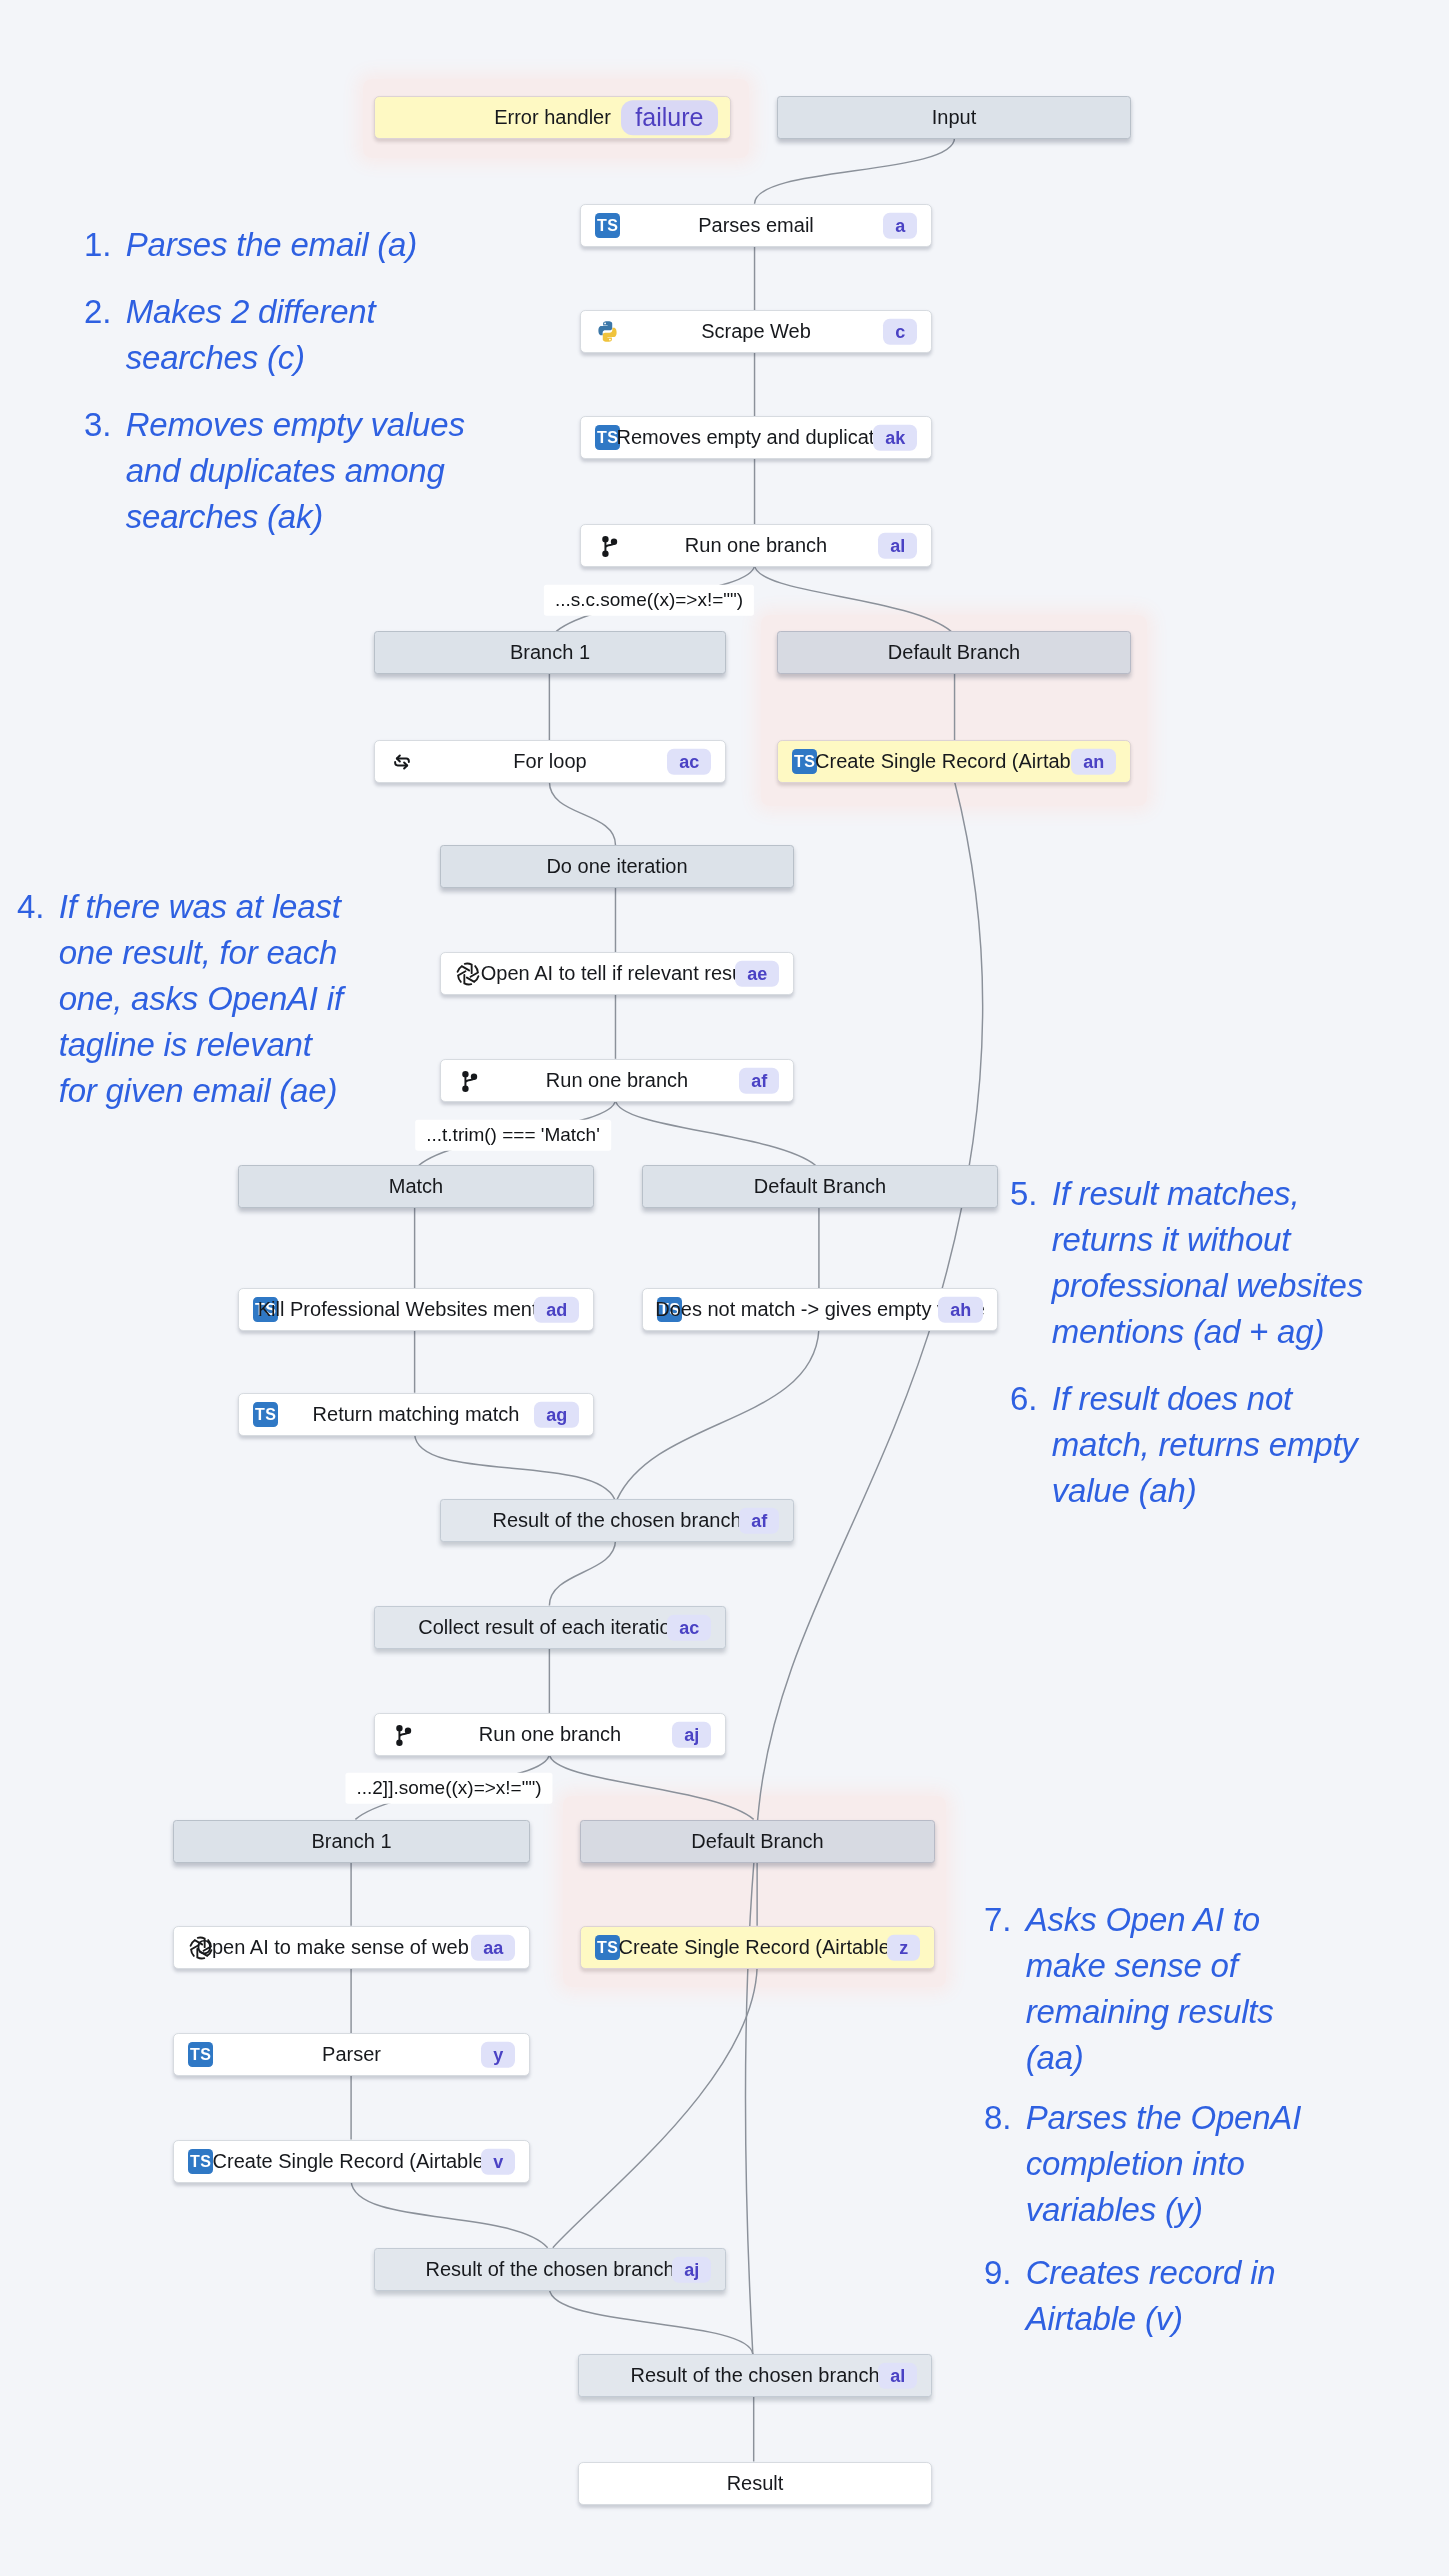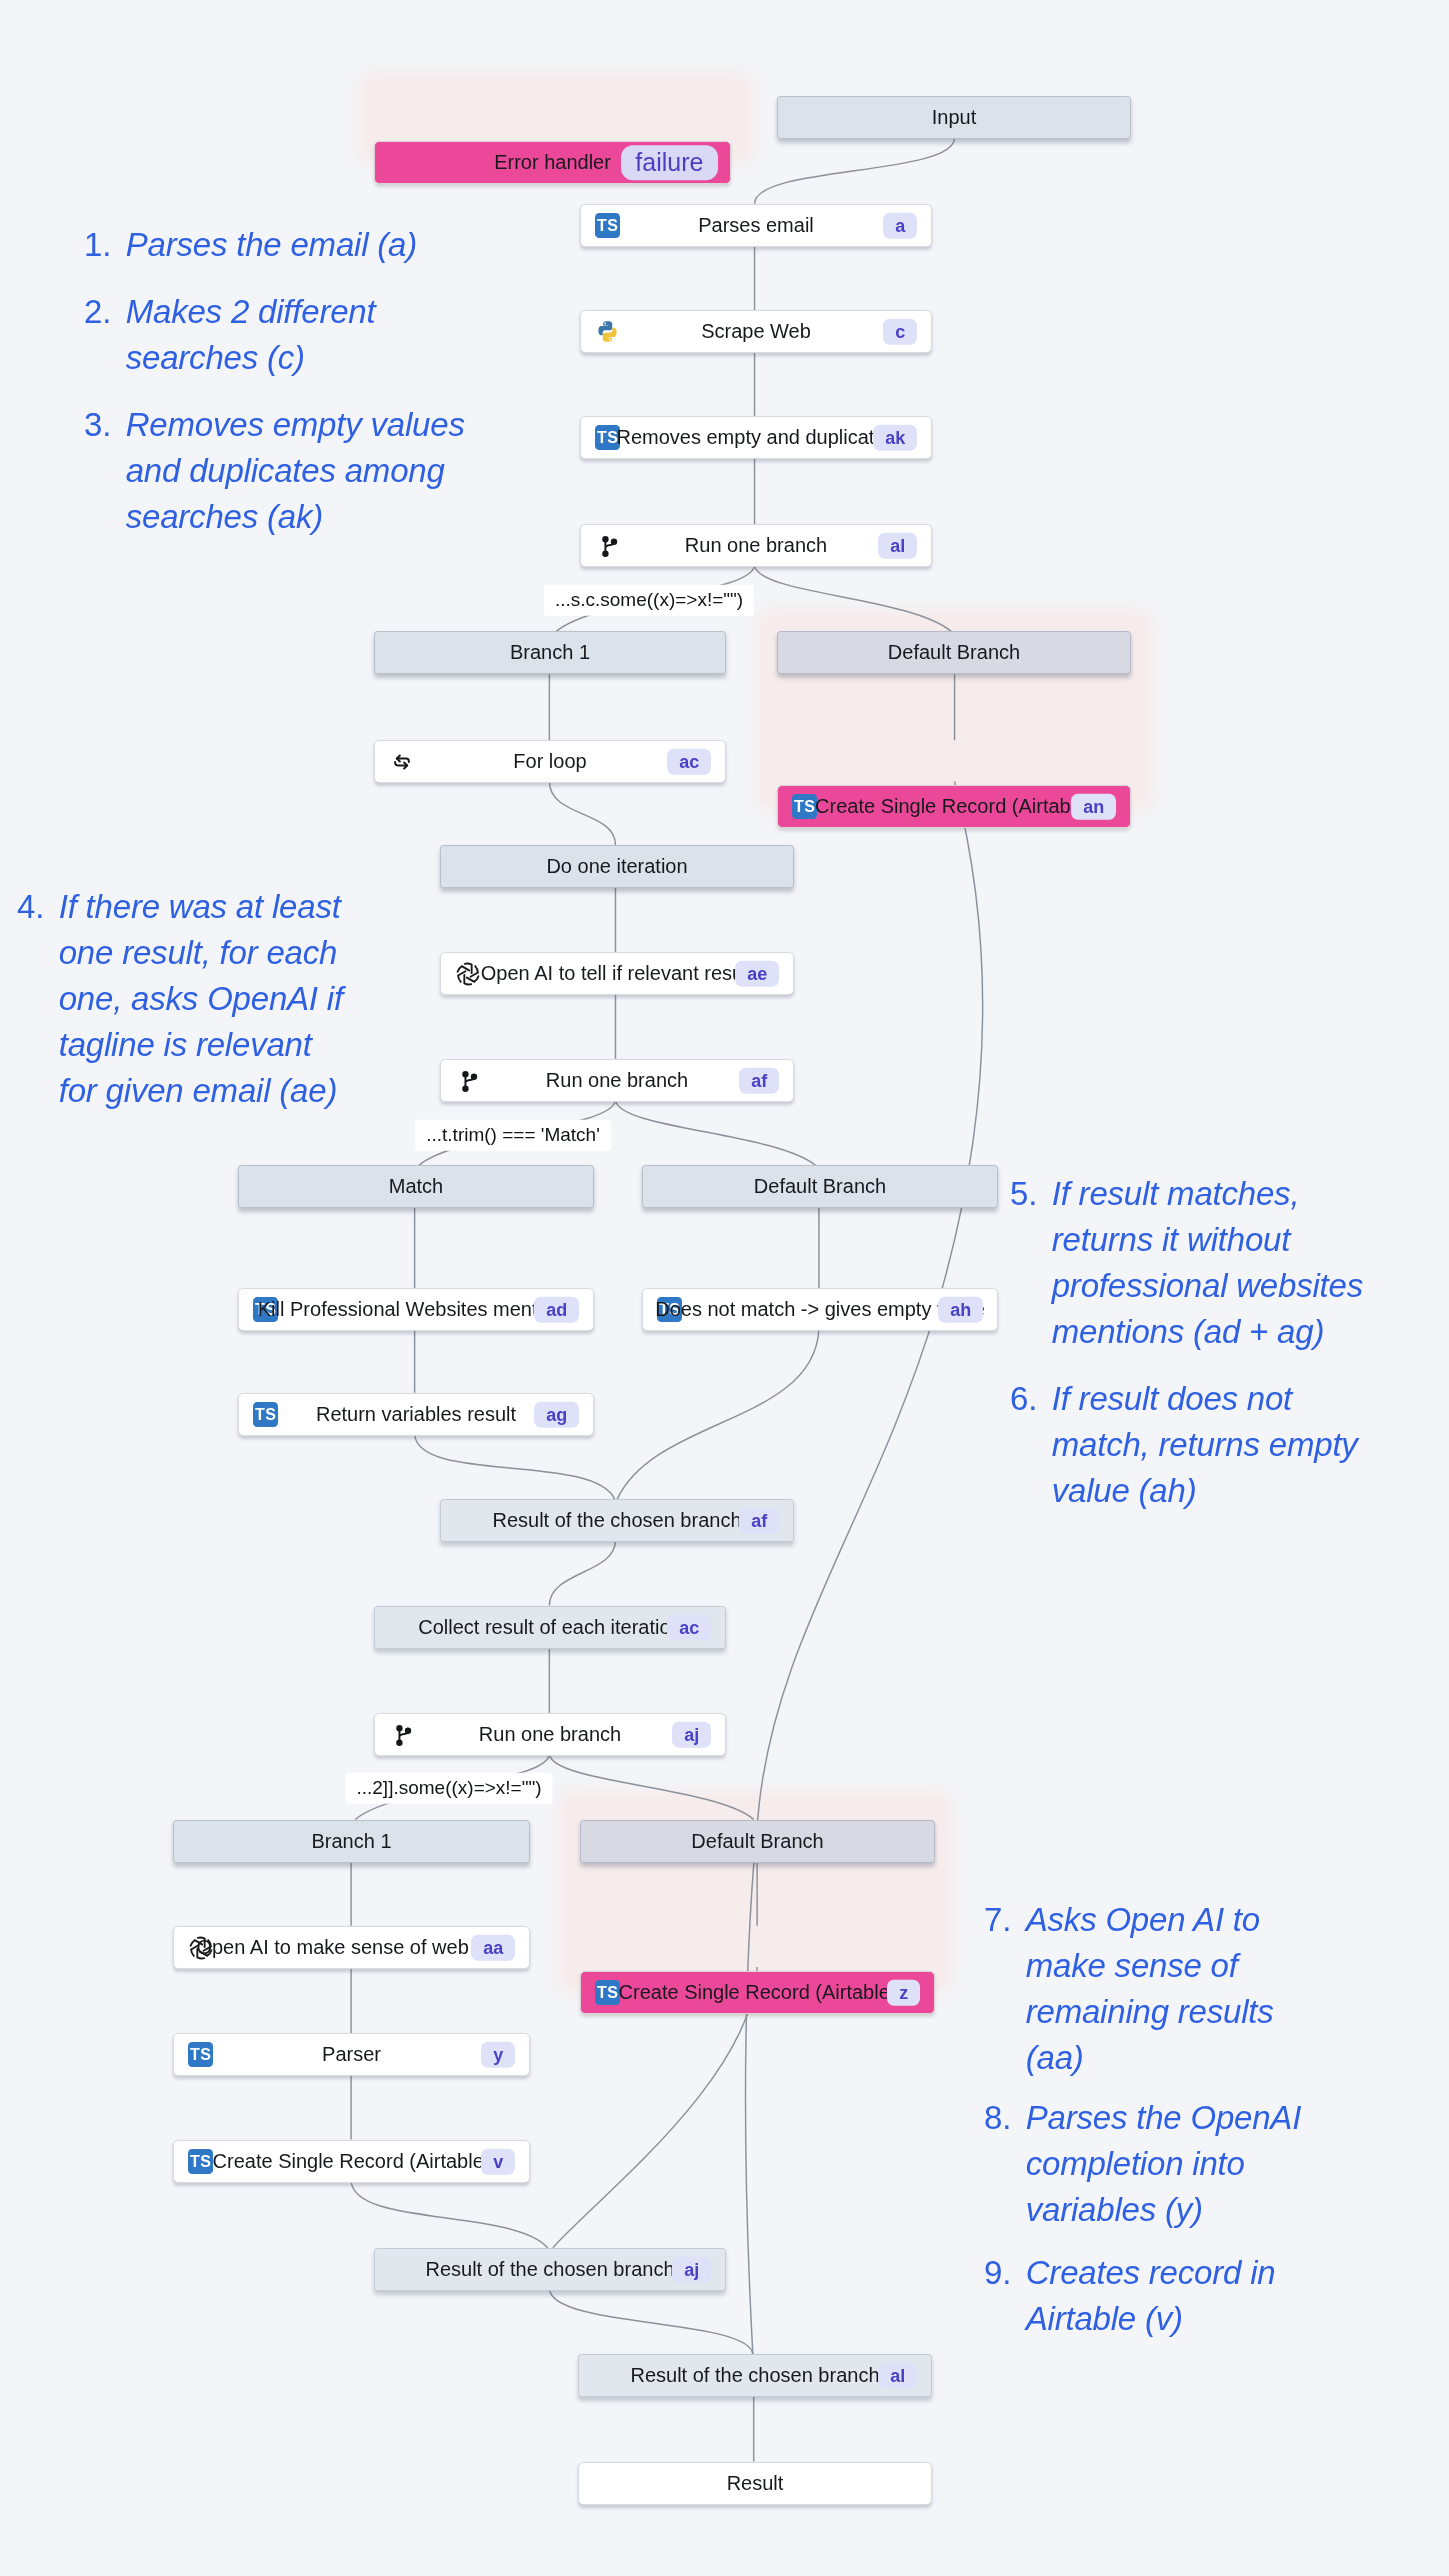--- a/index.html
+++ b/index.html
@@ -20,21 +20,21 @@
   .node{position:absolute;height:41px;border-radius:5.2px;display:flex;align-items:center;
         font-size:20px;color:var(--ink);}
   .node .lbl{position:absolute;left:0;right:0;text-align:center;pointer-events:none;}
   .node .badge{position:absolute;right:13.7px;top:50%;transform:translateY(-50%);
         background:var(--badge-bg);color:var(--badge-text);font-weight:bold;font-size:18px;
         padding:4.3px 12px;border-radius:6.9px;line-height:1;}
   .node .ic{position:absolute;left:13.7px;top:50%;transform:translateY(-50%);width:26px;height:26px;
         display:flex;align-items:center;justify-content:center;}
 
   .white{background:#ffffff;border:1.3px solid var(--node-border);box-shadow:0 2.6px 3.4px rgba(55,65,85,.22);}
-  .whitepink{background:#ec4899;border:1.3px solid #ddd3d5;box-shadow:0 2.6px 3.4px rgba(85,60,60,.18);margin-top:45px;}
+  .whitepink{background:#fef9c3;border:1.3px solid #ddd3d5;box-shadow:0 2.6px 3.4px rgba(85,60,60,.18);}
   .hdr{background:var(--header-bg);border:1.3px solid #b8c0c9;box-shadow:0 3.4px 4.3px rgba(55,65,85,.28);border-radius:3.4px;}
   .hdrpurple{background:var(--header-purple);border:1.3px solid #b7bac6;box-shadow:0 3.4px 4.3px rgba(55,65,85,.28);border-radius:3.4px;}
   .hdrlight{background:var(--header-light);border:1.3px solid #c3cbd4;box-shadow:0 3.4px 4.3px rgba(55,65,85,.24);border-radius:3.4px;}
 
   .tsicon{width:25px;height:25px;border-radius:4.3px;background:var(--ts-blue);color:#fff;
         font-weight:bold;font-size:16px;display:flex;align-items:center;justify-content:center;letter-spacing:0.4px;}
 
   .cond{position:absolute;transform:translate(-50%,-50%);background:#ffffff;color:#121417;
         font-size:19px;padding:4.3px 11px;border-radius:2.6px;white-space:nowrap;}
 
@@ -228,21 +228,21 @@
         <span class="tsicon">TS</span>
       </span>
     <span class="lbl">Does not match -&gt; gives empty value</span>
     <span class="badge">ah</span>
   </div>
 
   <div class="node white" style="left:238px;top:1393px;width:354px">
     <span class="ic">
         <span class="tsicon">TS</span>
       </span>
-    <span class="lbl">Return variables result</span>
+    <span class="lbl">Return matching match</span>
     <span class="badge">ag</span>
   </div>
 
   <div class="node hdrlight" style="left:440px;top:1499px;width:352px">
     <span class="lbl">Result of the chosen branch</span>
     <span class="badge">af</span>
   </div>
 
   <div class="node hdrlight" style="left:374px;top:1606px;width:350px">
     <span class="lbl">Collect result of each iteration</span>

